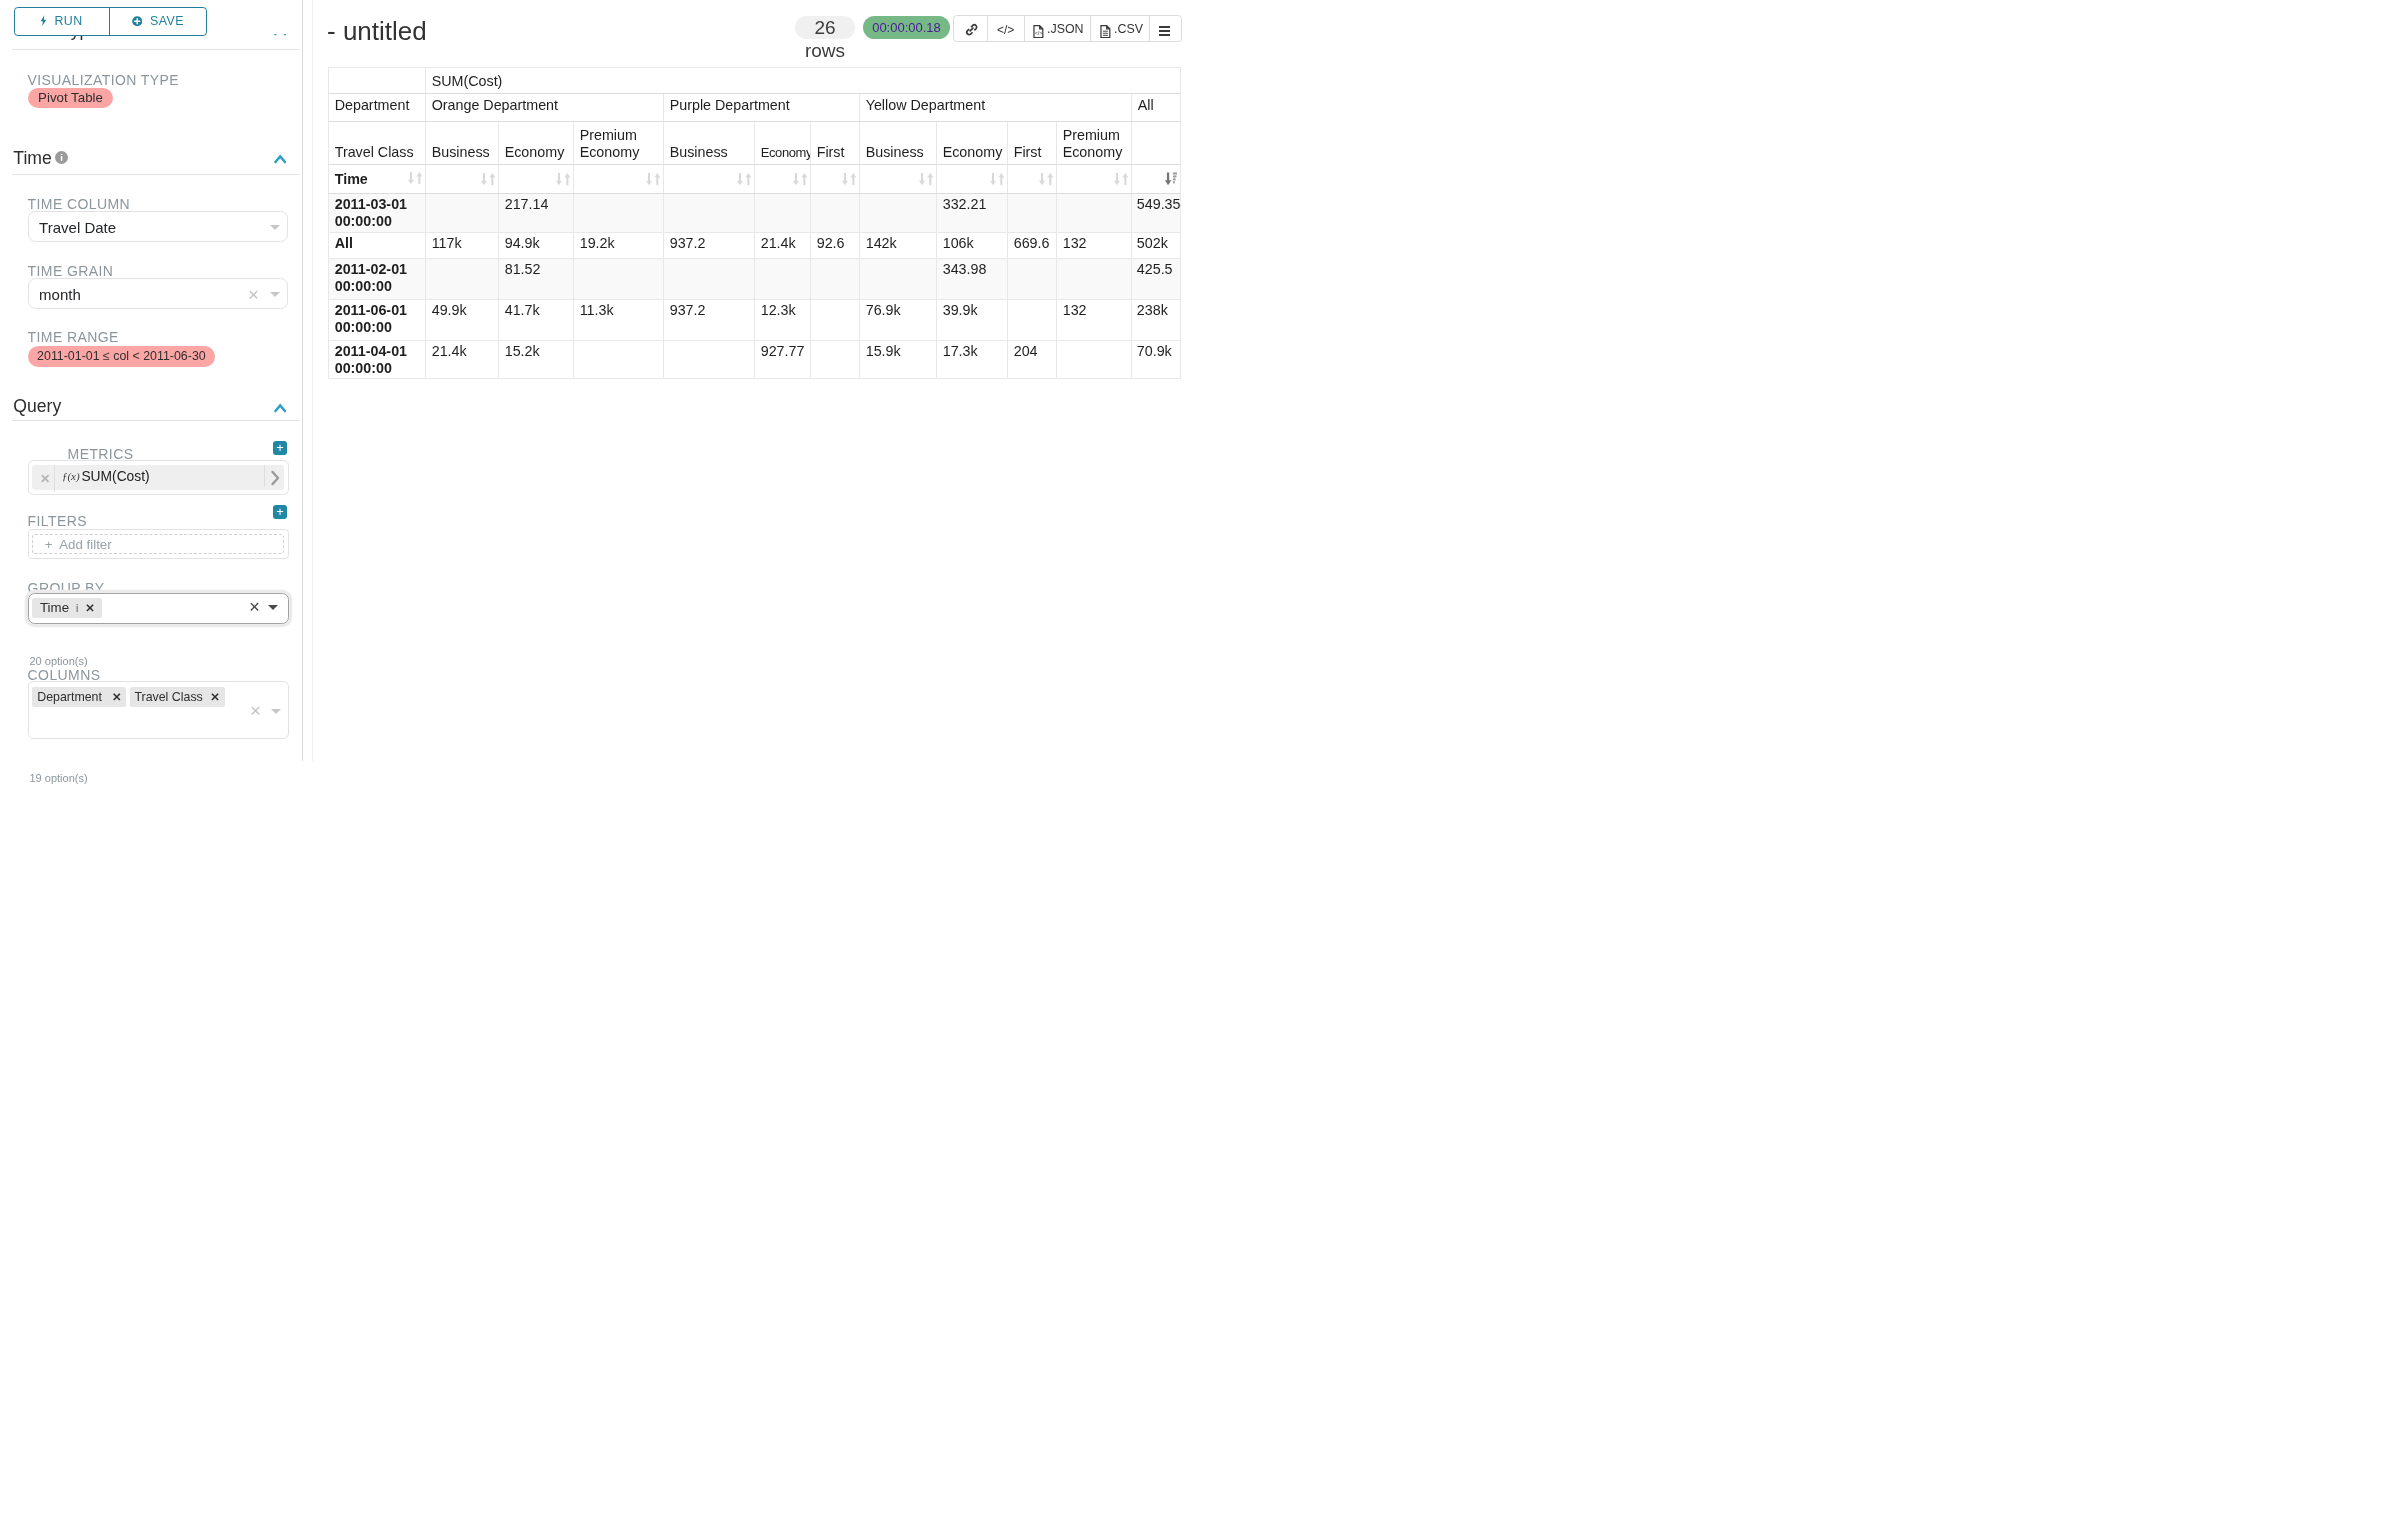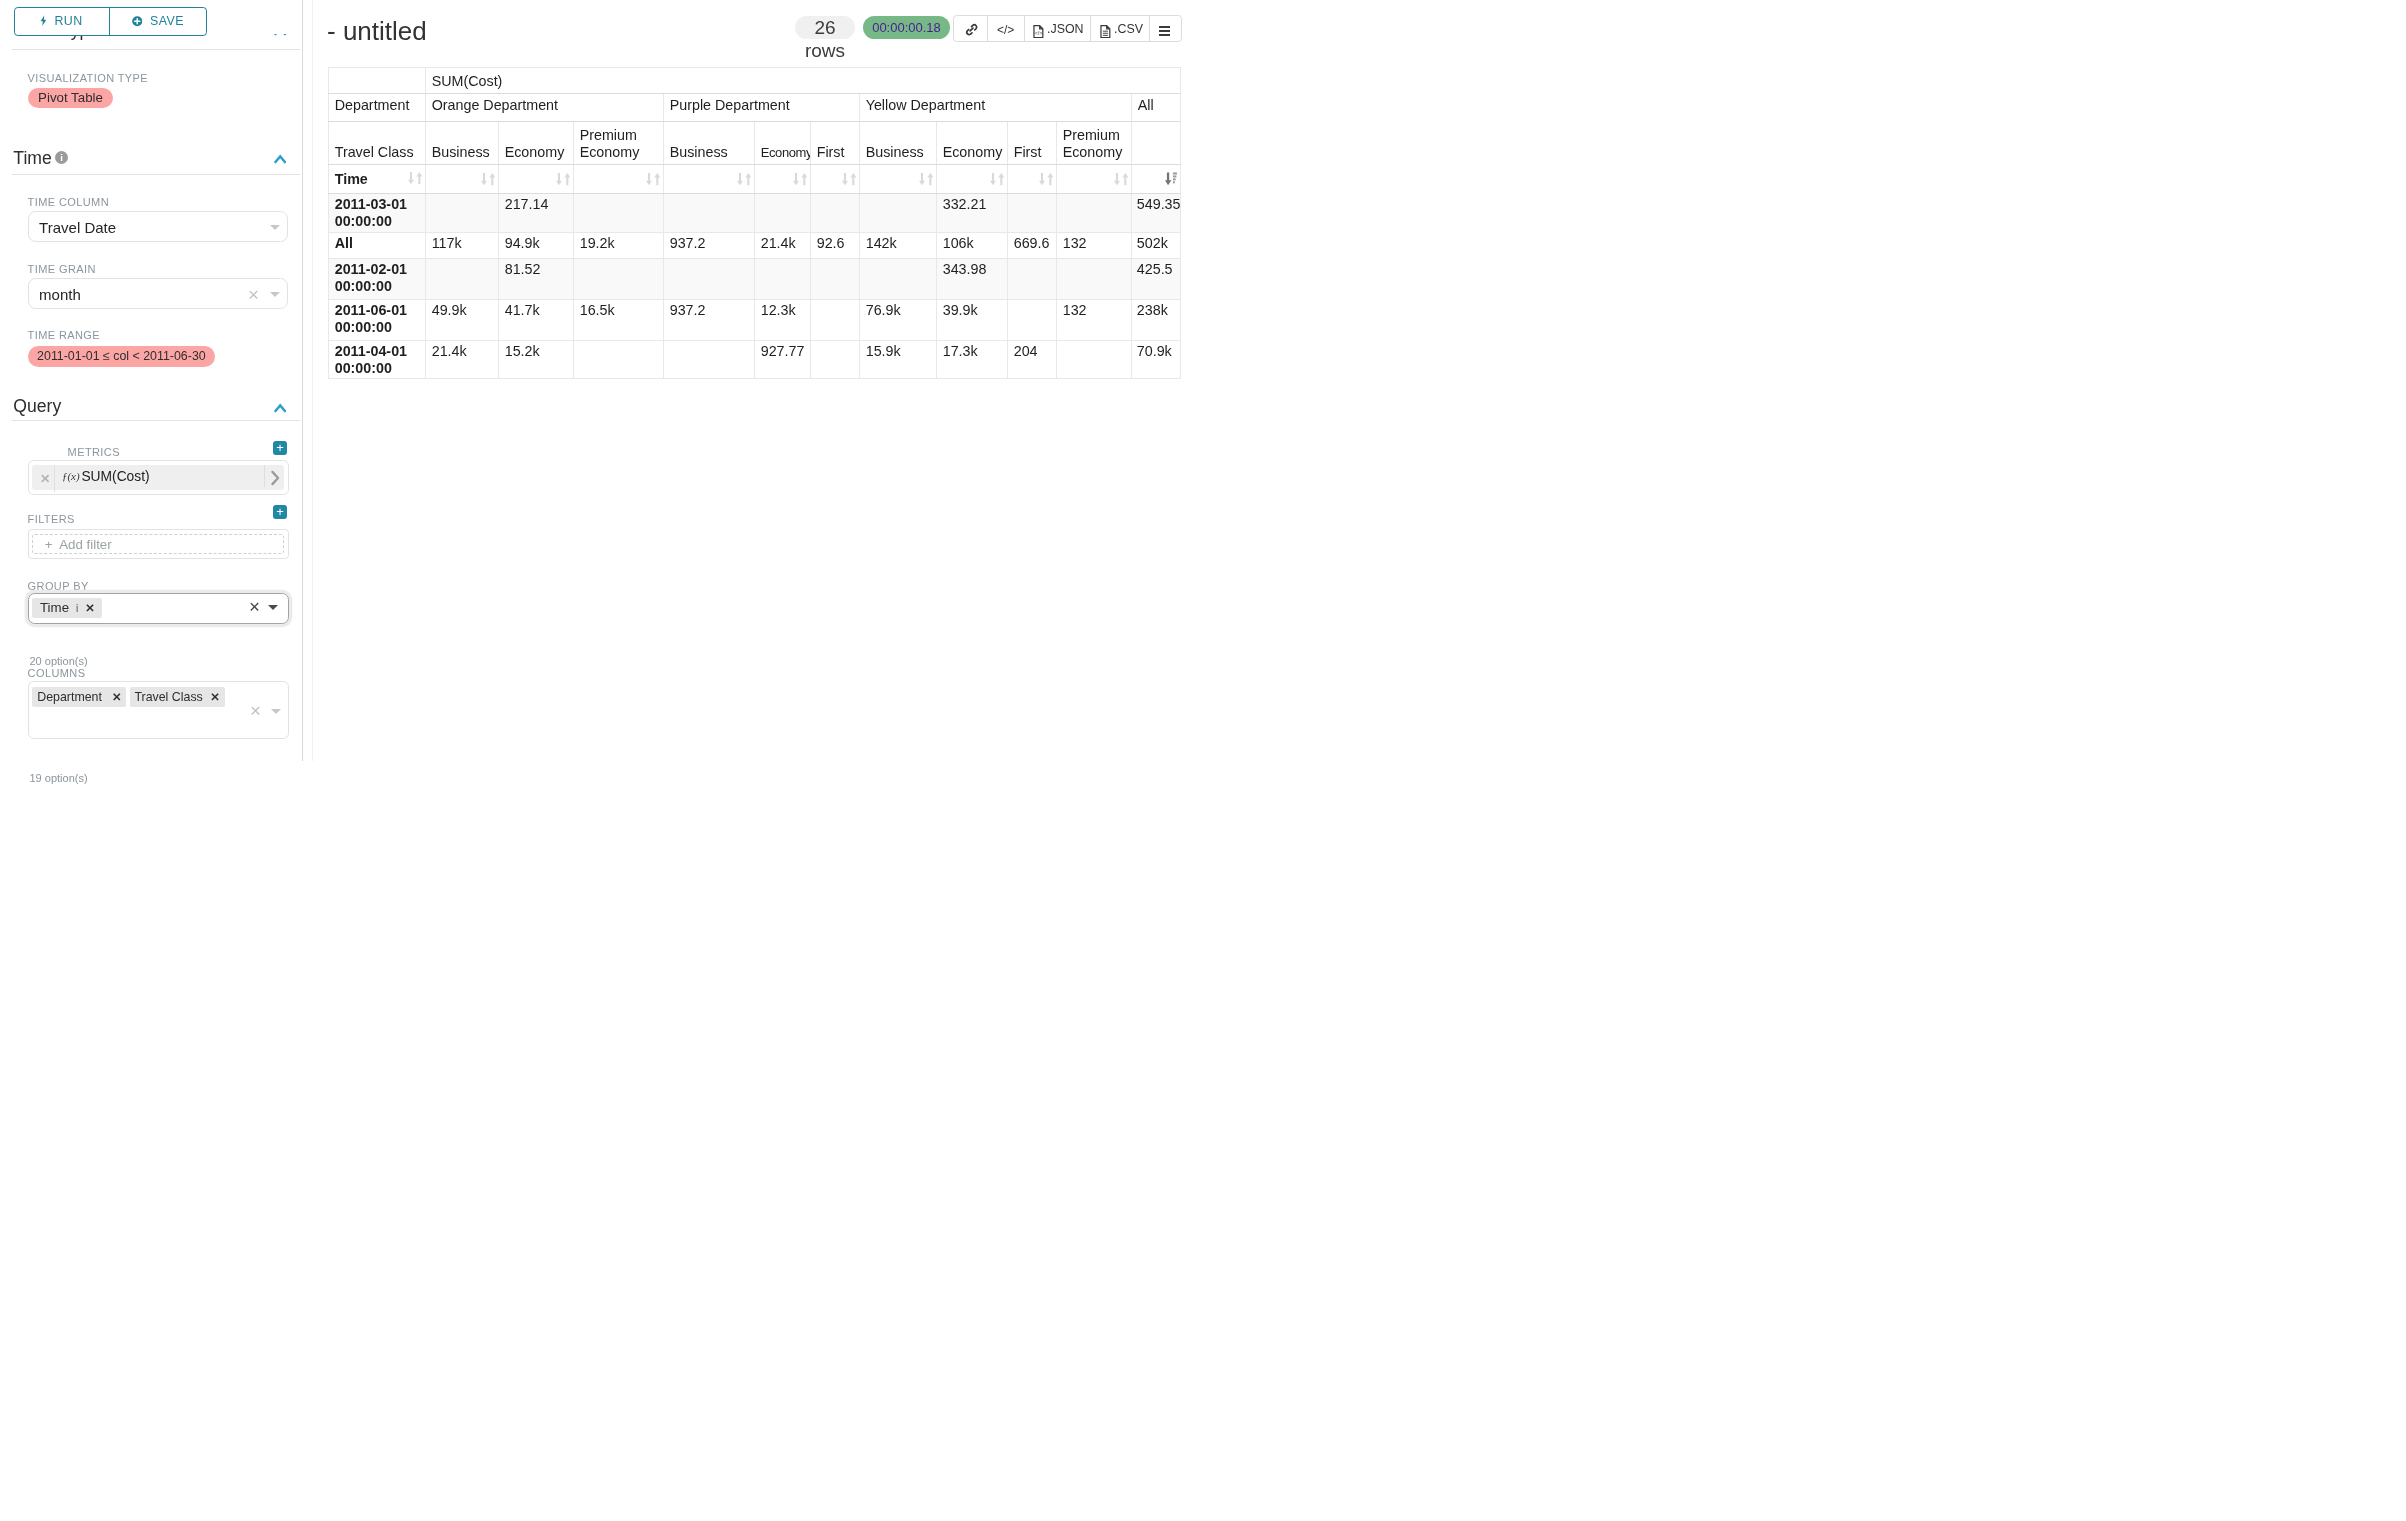--- a/index.html
+++ b/index.html
@@ -4,21 +4,21 @@
 <style>
 * { margin:0; padding:0; box-sizing:border-box; }
 html,body { width:1203px; height:761px; background:#fff; font-family:"Liberation Sans", sans-serif; overflow:hidden; }
 .abs { position:absolute; }
 
 #leftpanel { position:absolute; left:0; top:0; width:303px; height:761px; background:#fff; border-right:1px solid #d9d9d9; }
 .sechead { position:absolute; left:13.3px; font-size:17.6px; color:#2e2e2e; font-weight:400; }
 .sechr { position:absolute; left:12.4px; width:288px; border-top:1px solid #e3e3e3; }
 .chev { position:absolute; width:11.4px; height:11.4px; }
 .chev svg { display:block; }
-.ctl-label { position:absolute; left:27.6px; font-size:11px; letter-spacing:0.4px; color:#8b969c; font-weight:400; }
+.ctl-label { position:absolute; left:27.6px; font-size:14px; letter-spacing:0.4px; color:#8b969c; font-weight:400; }
 .selbox { position:absolute; left:27.6px; width:260px; height:31px; border:1px solid #e2e2e2; border-radius:7.6px; background:#fff; }
 .selbox .val { position:absolute; left:10.5px; top:6.7px; font-size:15px; color:#24272a; }
 .caret { position:absolute; width:0; height:0; border-left:5.2px solid transparent; border-right:5.2px solid transparent; border-top:5.7px solid #c7c7c7; }
 .xclear { position:absolute; font-size:14.3px; color:#c4c4c4; }
 .pill { position:absolute; background:#fca5a5; border-radius:10.5px; color:#2e2e2e; }
 .plusbtn { position:absolute; left:273px; width:14.3px; height:14.3px; background:#2088a5; border-radius:2.9px; color:#fff; font-size:13px; line-height:14.3px; text-align:center; font-weight:400; }
 .tagpill { position:absolute; background:#e6e6e6; border-radius:1.9px; font-size:13.3px; color:#2e2e2e; white-space:nowrap; }
 .optioncount { position:absolute; left:29.5px; font-size:11px; color:#8b969c;margin-top:23px; }
 
 #rightline { position:absolute; left:312px; top:0; width:1px; height:761px; background:#f0f0f0; }
@@ -390,21 +390,21 @@
         <td></td>
         <td>343.98</td>
         <td></td>
         <td></td>
         <td>425.5</td>
       </tr>
   <tr class="dr" style="height:41px;">
         <th>2011-06-01 00:00:00</th>
         <td>49.9k</td>
         <td>41.7k</td>
-        <td>16.5k</td>
+        <td>11.3k</td>
         <td>937.2</td>
         <td>12.3k</td>
         <td></td>
         <td>76.9k</td>
         <td>39.9k</td>
         <td></td>
         <td>132</td>
         <td>238k</td>
       </tr>
   <tr class="dr" style="height:38px;">

